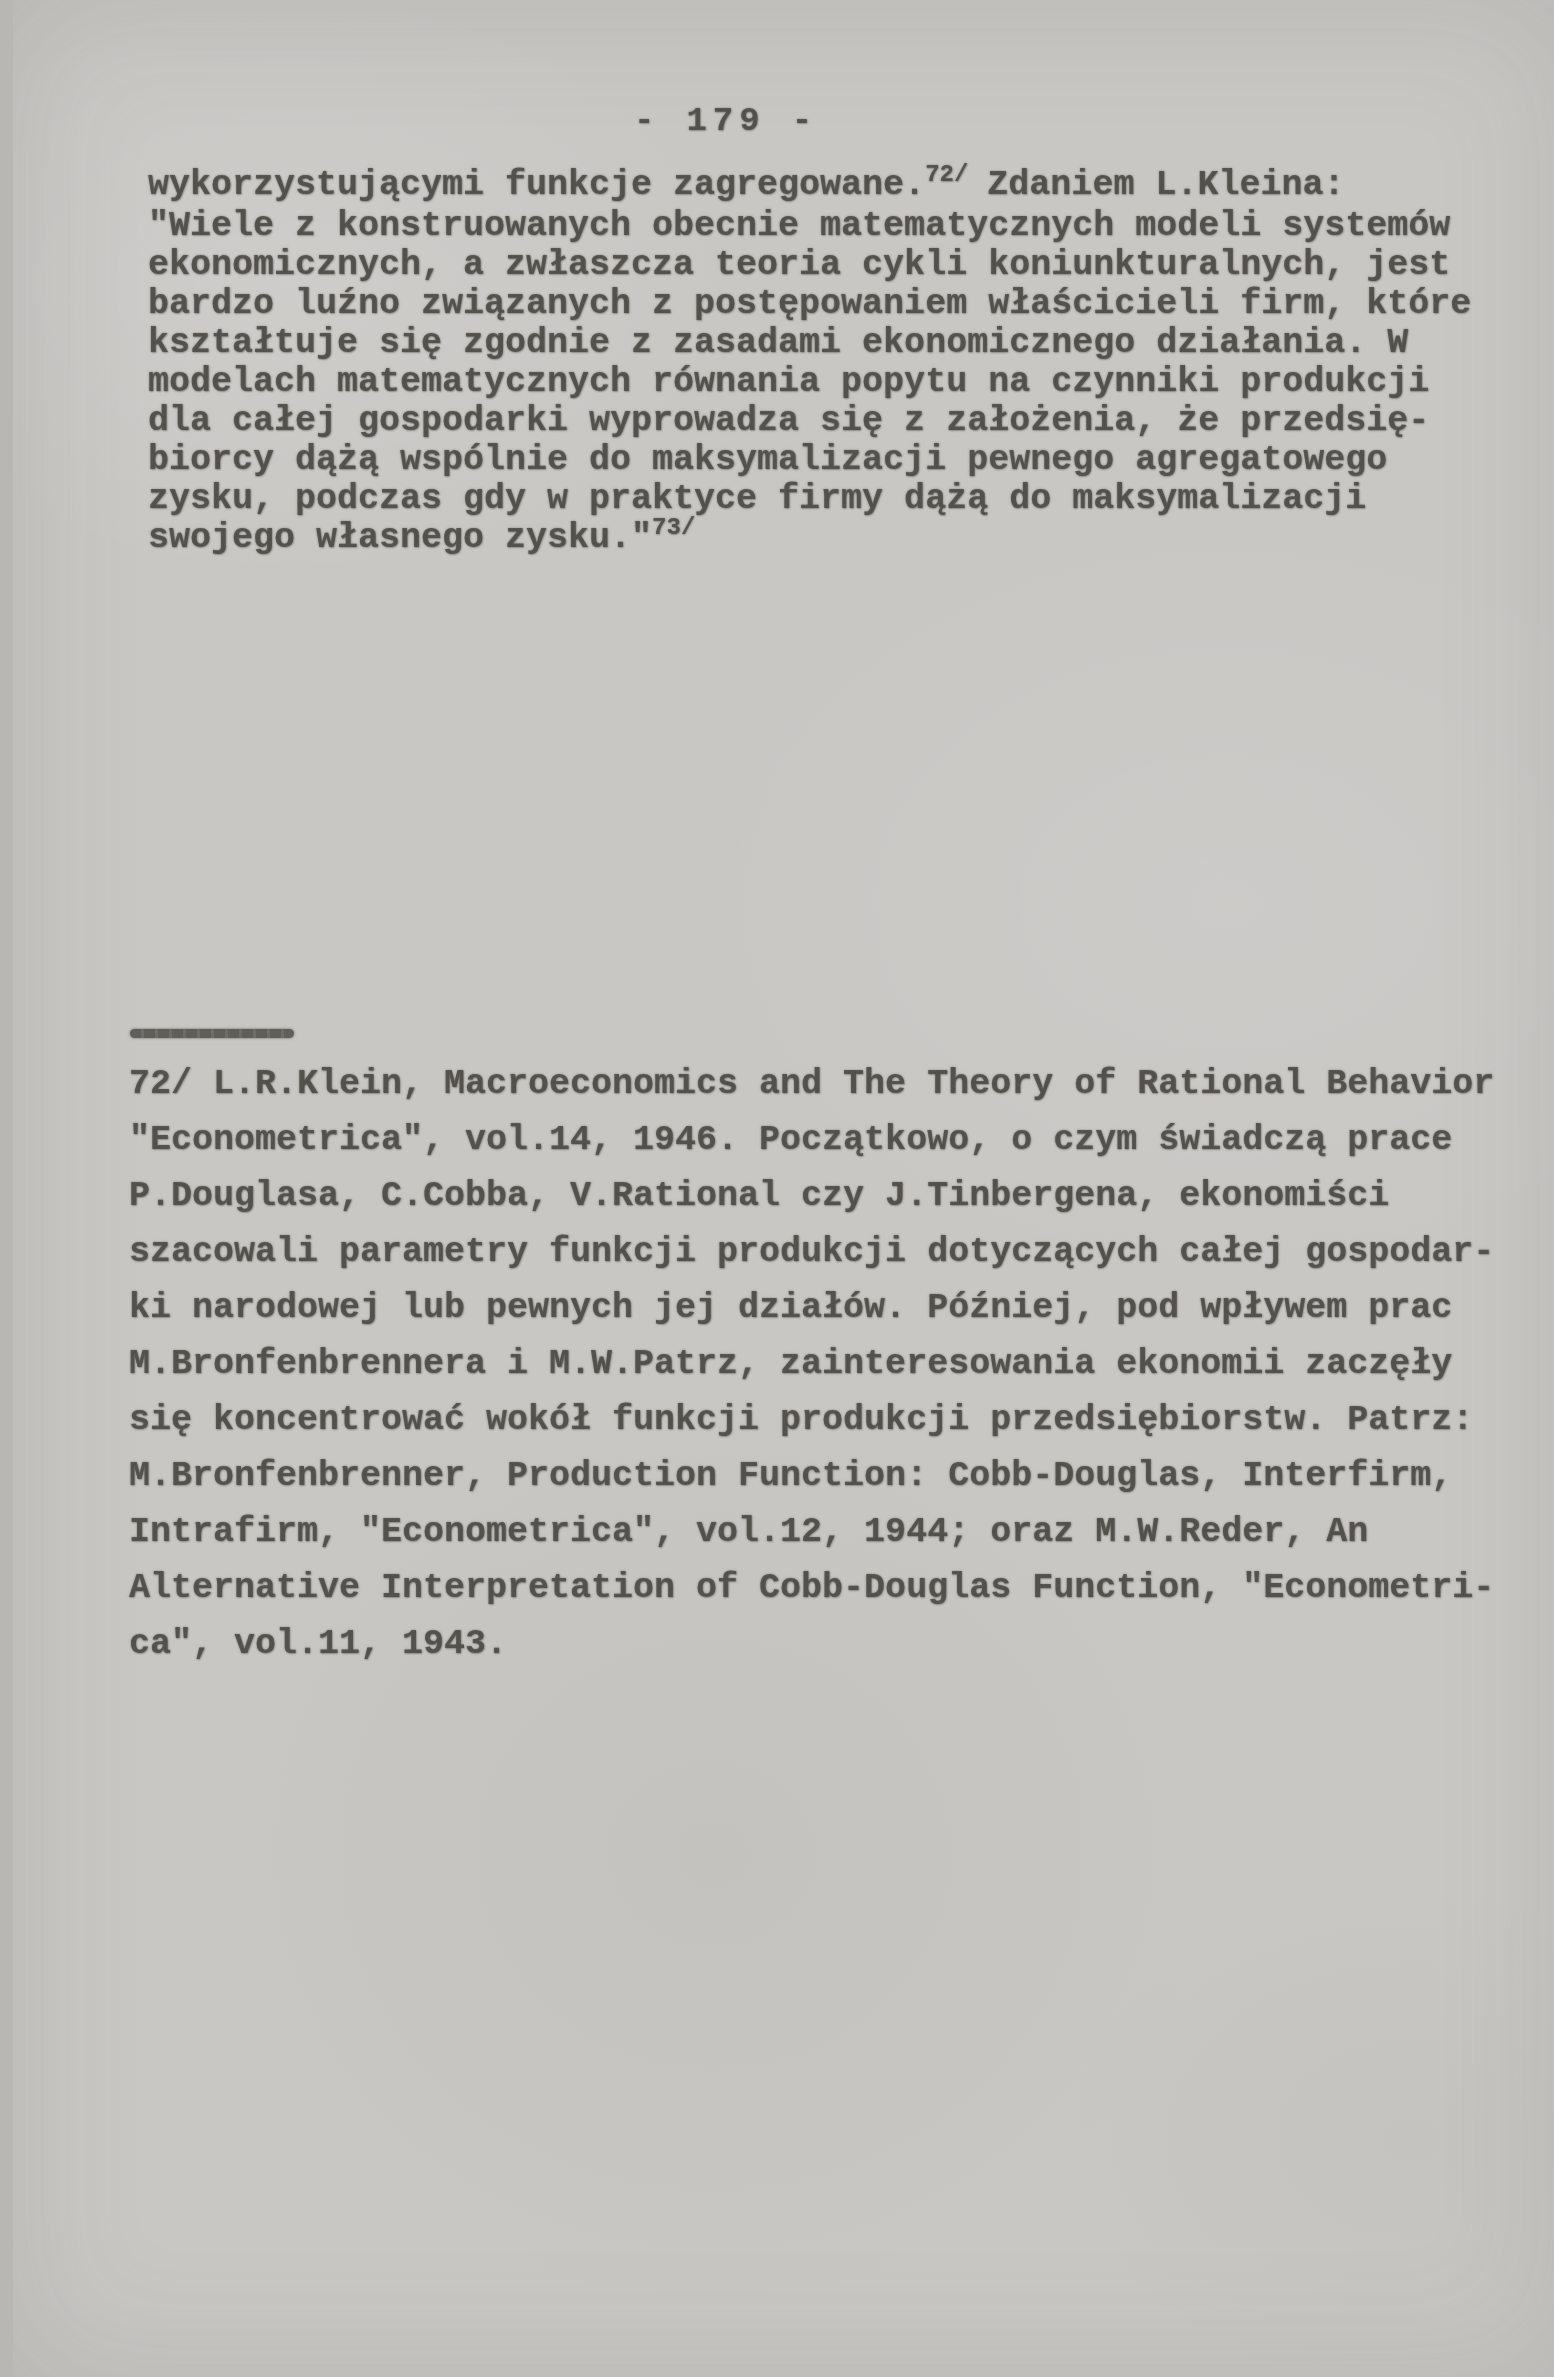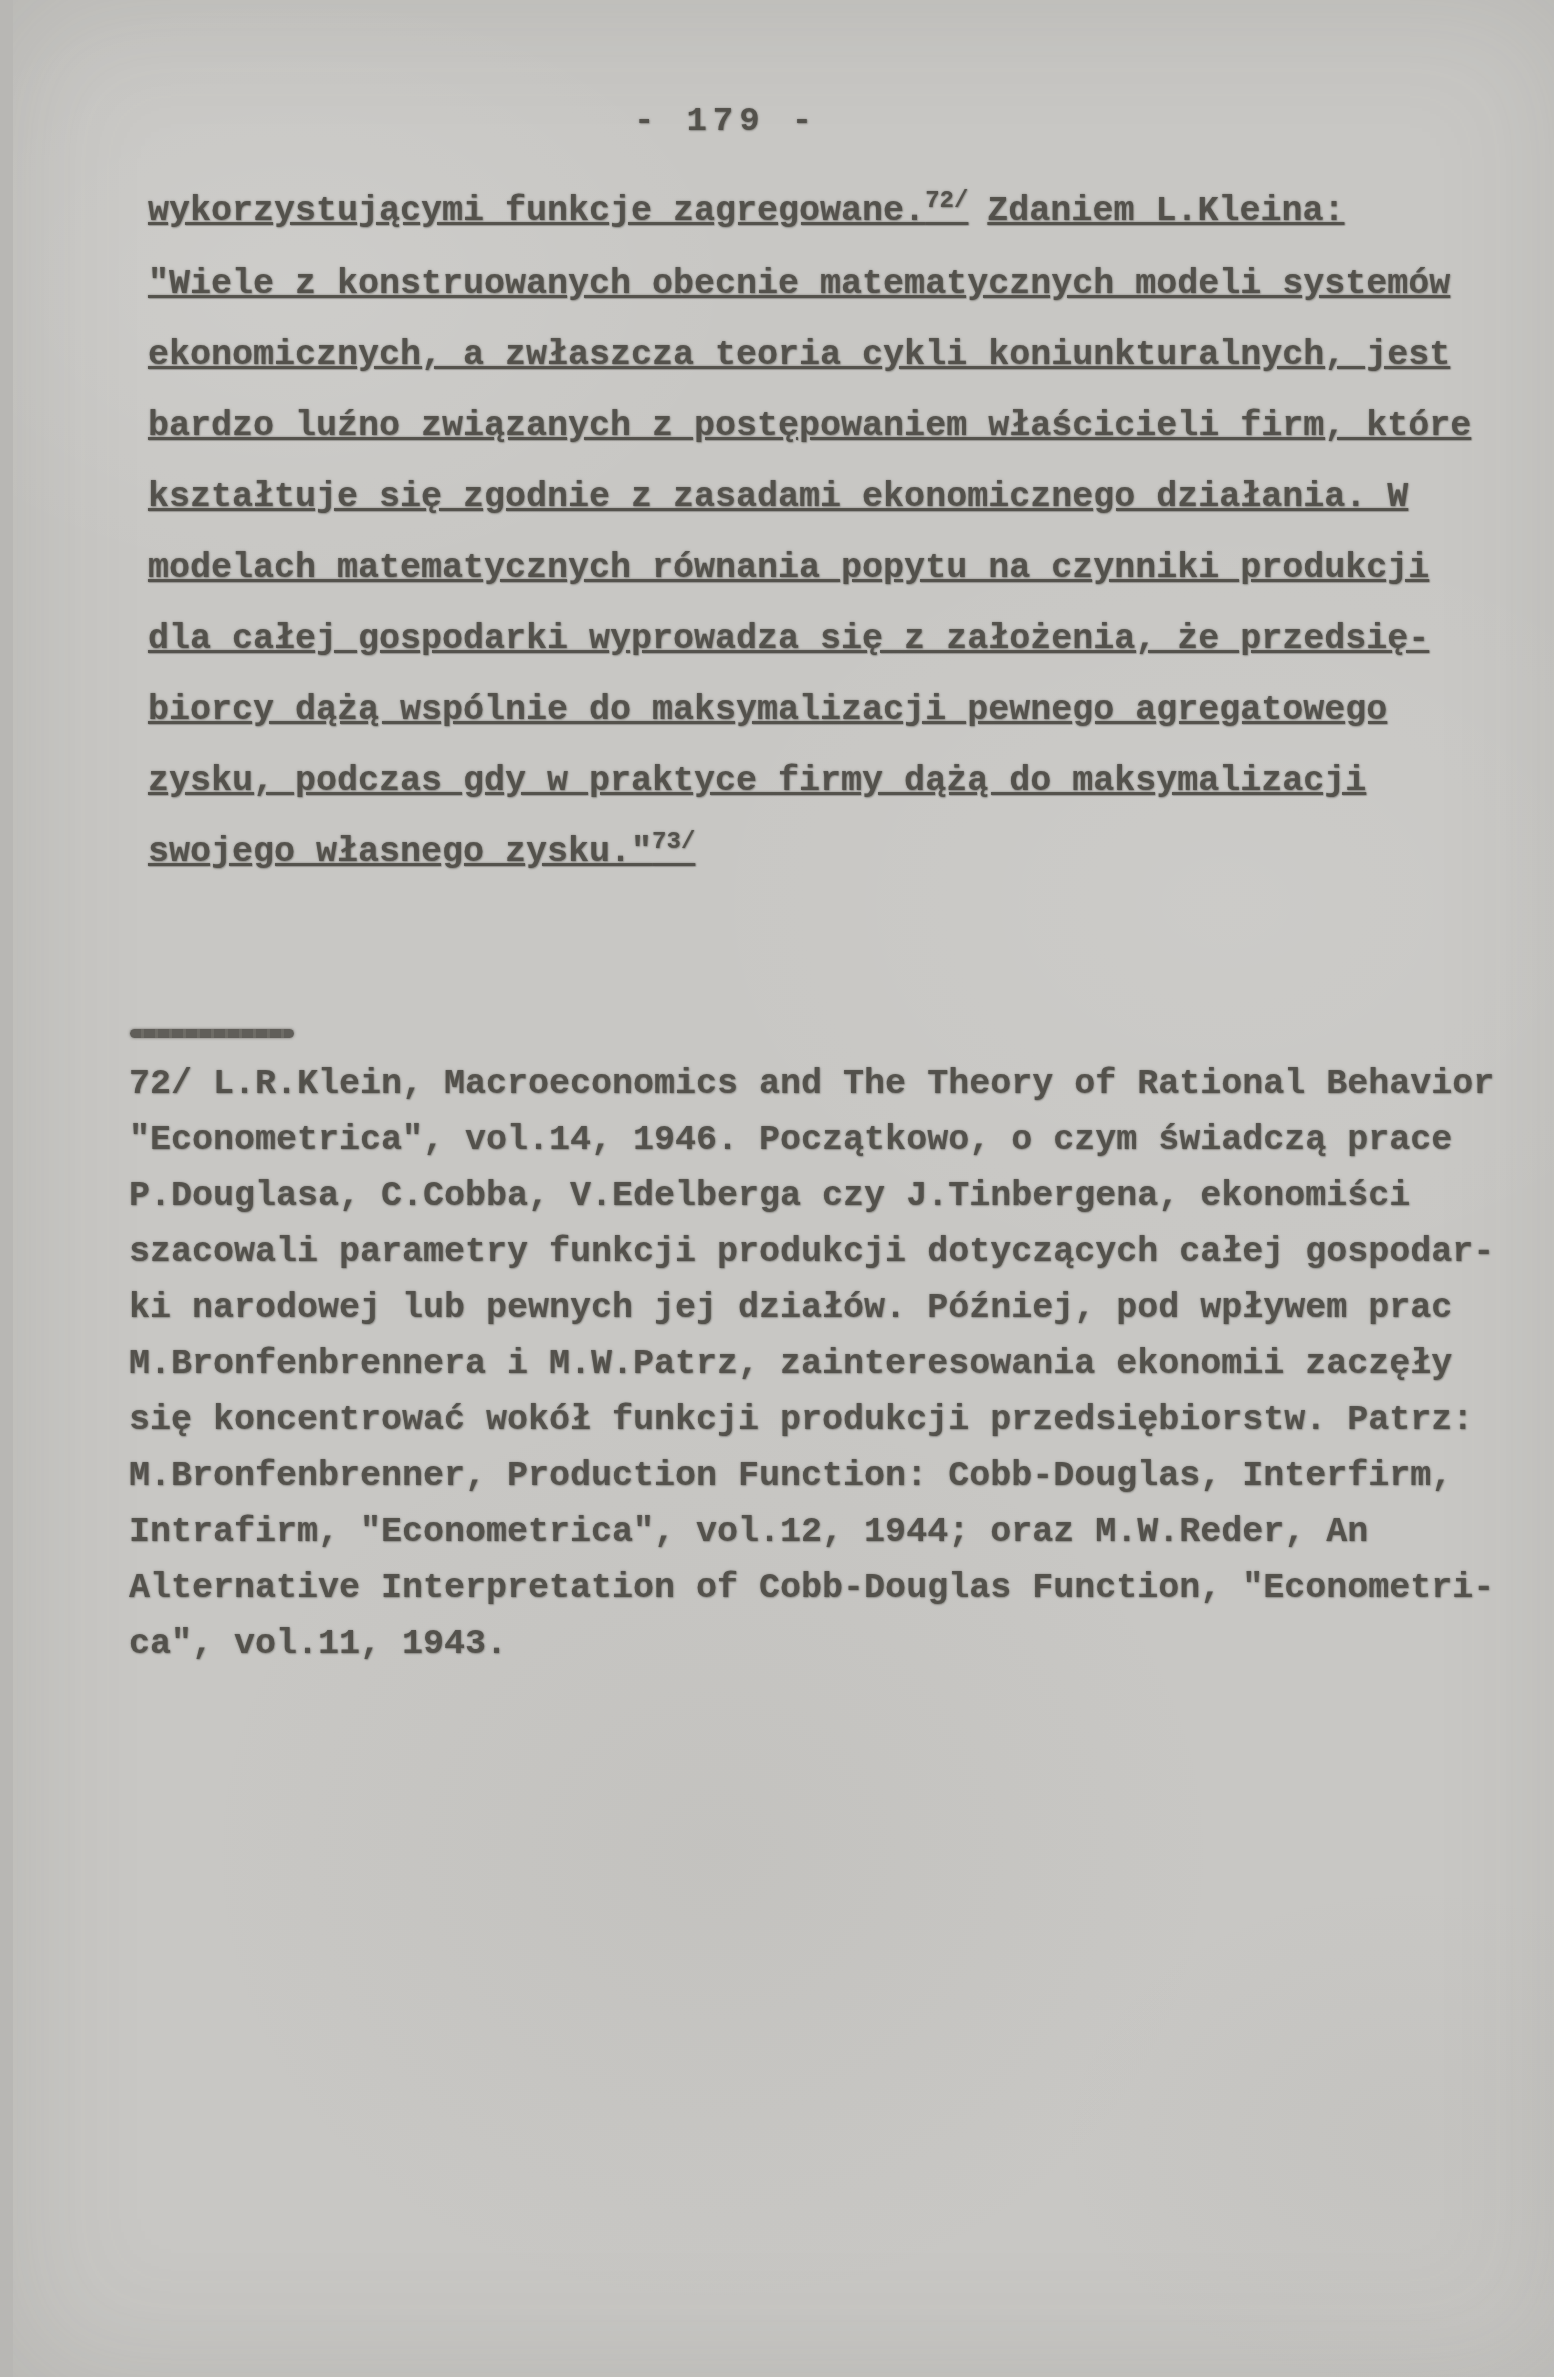--- a/index.html
+++ b/index.html
@@ -33,26 +33,25 @@
     position: absolute;
     top: 102px;
     left: 713px;
     transform: translateX(-50%);
     font-size: 34px;
     letter-spacing: 5.9px;
     white-space: nowrap;
   }
   .main-text {
     position: absolute;
-    top: 176px;
+    top: 166px;
     left: 135px;
     font-size: 35px;
-    line-height: 71px;
+    line-height: 39px;
     white-space: nowrap;
-    text-decoration: underline;
   }
   .footnotes {
     position: absolute;
     top: 1056px;
     left: 116px;
     font-size: 35px;
     line-height: 56px;
     white-space: nowrap;
   }
   .sup {
@@ -97,21 +96,21 @@
     <div class="line">
       <span>swojego własnego zysku."</span><span class="sup">73/</span>
     </div>
   </div>
 
   <div class="footnote-rule"></div>
 
   <div class="footnotes typed">
     <div class="fline">72/ L.R.Klein, Macroeconomics and The Theory of Rational Behavior</div>
     <div class="fline">"Econometrica", vol.14, 1946. Początkowo, o czym świadczą prace</div>
-    <div class="fline">P.Douglasa, C.Cobba, V.Edelberga czy J.Tinbergena, ekonomiści</div>
+    <div class="fline">P.Douglasa, C.Cobba, V.Rational czy J.Tinbergena, ekonomiści</div>
     <div class="fline">szacowali parametry funkcji produkcji dotyczących całej gospodar-</div>
     <div class="fline">ki narodowej lub pewnych jej działów. Później, pod wpływem prac</div>
     <div class="fline">M.Bronfenbrennera i M.W.Patrz, zainteresowania ekonomii zaczęły</div>
     <div class="fline">się koncentrować wokół funkcji produkcji przedsiębiorstw. Patrz:</div>
     <div class="fline">M.Bronfenbrenner, Production Function: Cobb-Douglas, Interfirm,</div>
     <div class="fline">Intrafirm, "Econometrica", vol.12, 1944; oraz M.W.Reder, An</div>
     <div class="fline">Alternative Interpretation of Cobb-Douglas Function, "Econometri-</div>
     <div class="fline">ca", vol.11, 1943.</div>
   </div>
 

